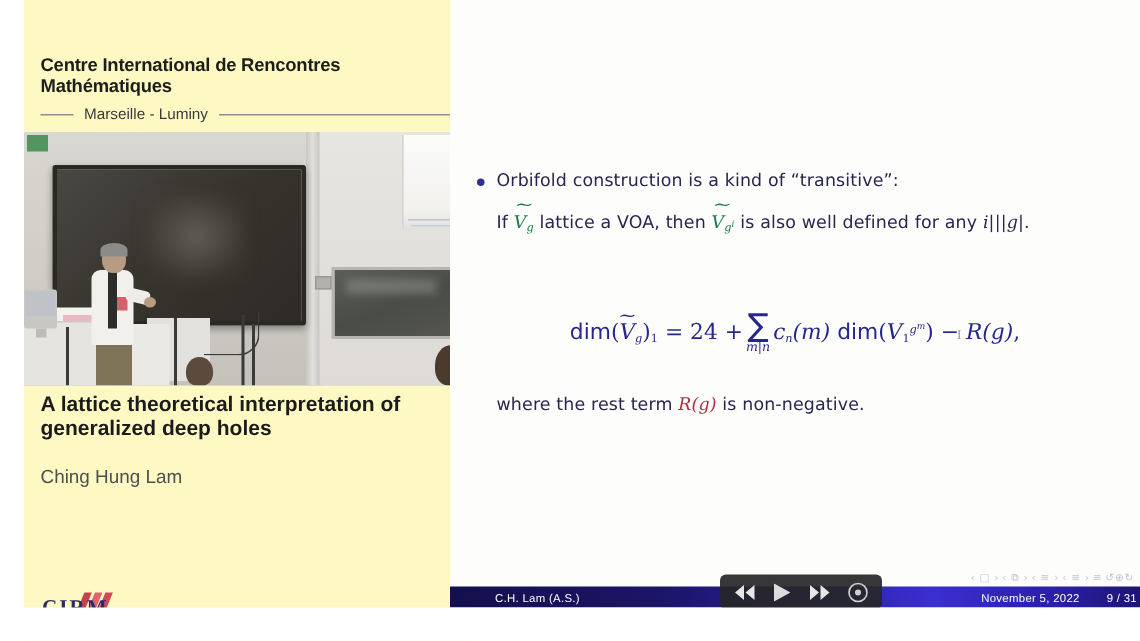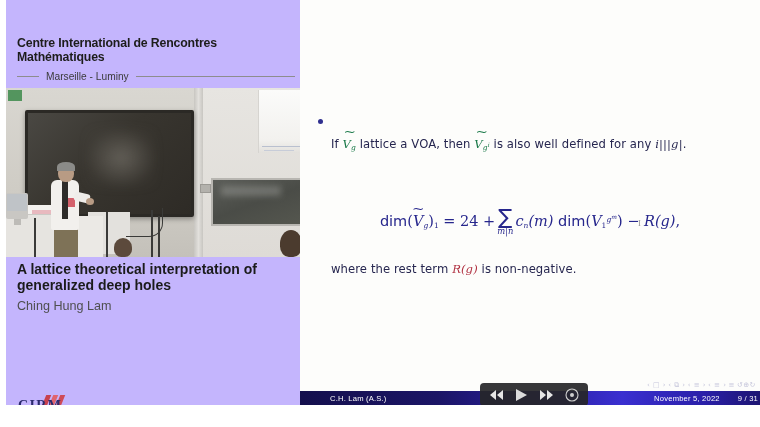--- a/index.html
+++ b/index.html
@@ -16,23 +16,23 @@
   }
   #app {
     position: absolute;
     inset: 0;
     background: #ffffff;
   }
 
   
   .left-panel {
     position: absolute;
-    left: 6px; top: 0;
+    left: 16px; top: 0;
     width: 300px; height: 427px;
-    background: #c4b5fd;
+    background: #fef9c3;
   }
   .cirm-header {
     position: absolute;
     left: 0; top: 36px;
     width: 300px;
   }
   .cirm-title {
     font-family: "Liberation Sans", sans-serif;
     font-weight: bold;
     font-size: 12.3px;
@@ -139,21 +139,21 @@
     font-family: "Liberation Sans", sans-serif;
     font-weight: bold;
     font-size: 14px;
     line-height: 15.5px;
     color: #1b1b1b;
   }
   .talk-author {
     font-family: "Liberation Sans", sans-serif;
     font-size: 12.6px;
     color: #4f4f4f;
-    margin-top: 6px;
+    margin-top: 18px;
   }
 
   
   .cirm-logo {
     position: absolute;
     left: 10px; top: 393px;
     width: 72px; height: 26px;
   }
   .logo-text {
     position: absolute;
@@ -417,20 +417,21 @@
       <div class="logo-text">CIRM</div>
     </div>
   </div>
 
   <div class="slide">
     <div class="slide-body">
 
       <div class="bullet-block" style="left:18px; top:112px; width:430px;">
         <div class="bullet-row">
           <div class="bullet-dot"></div>
+          <div class="bullet-text">Orbifold construction is a kind of “transitive”:</div>
         </div>
         <div class="sub-line">
           <span>If</span>
           <span class="tilde-wrap green">
             <span class="tilde">~</span><span class="mi">V</span><sub class="sm mi">g</sub>
           </span>
           <span>lattice a VOA, then</span>
           <span class="tilde-wrap green">
             <span class="tilde">~</span><span class="mi">V</span><sub class="sm mi"><span>g</span><sup class="sm2 mi">i</sup></sub>
           </span>

